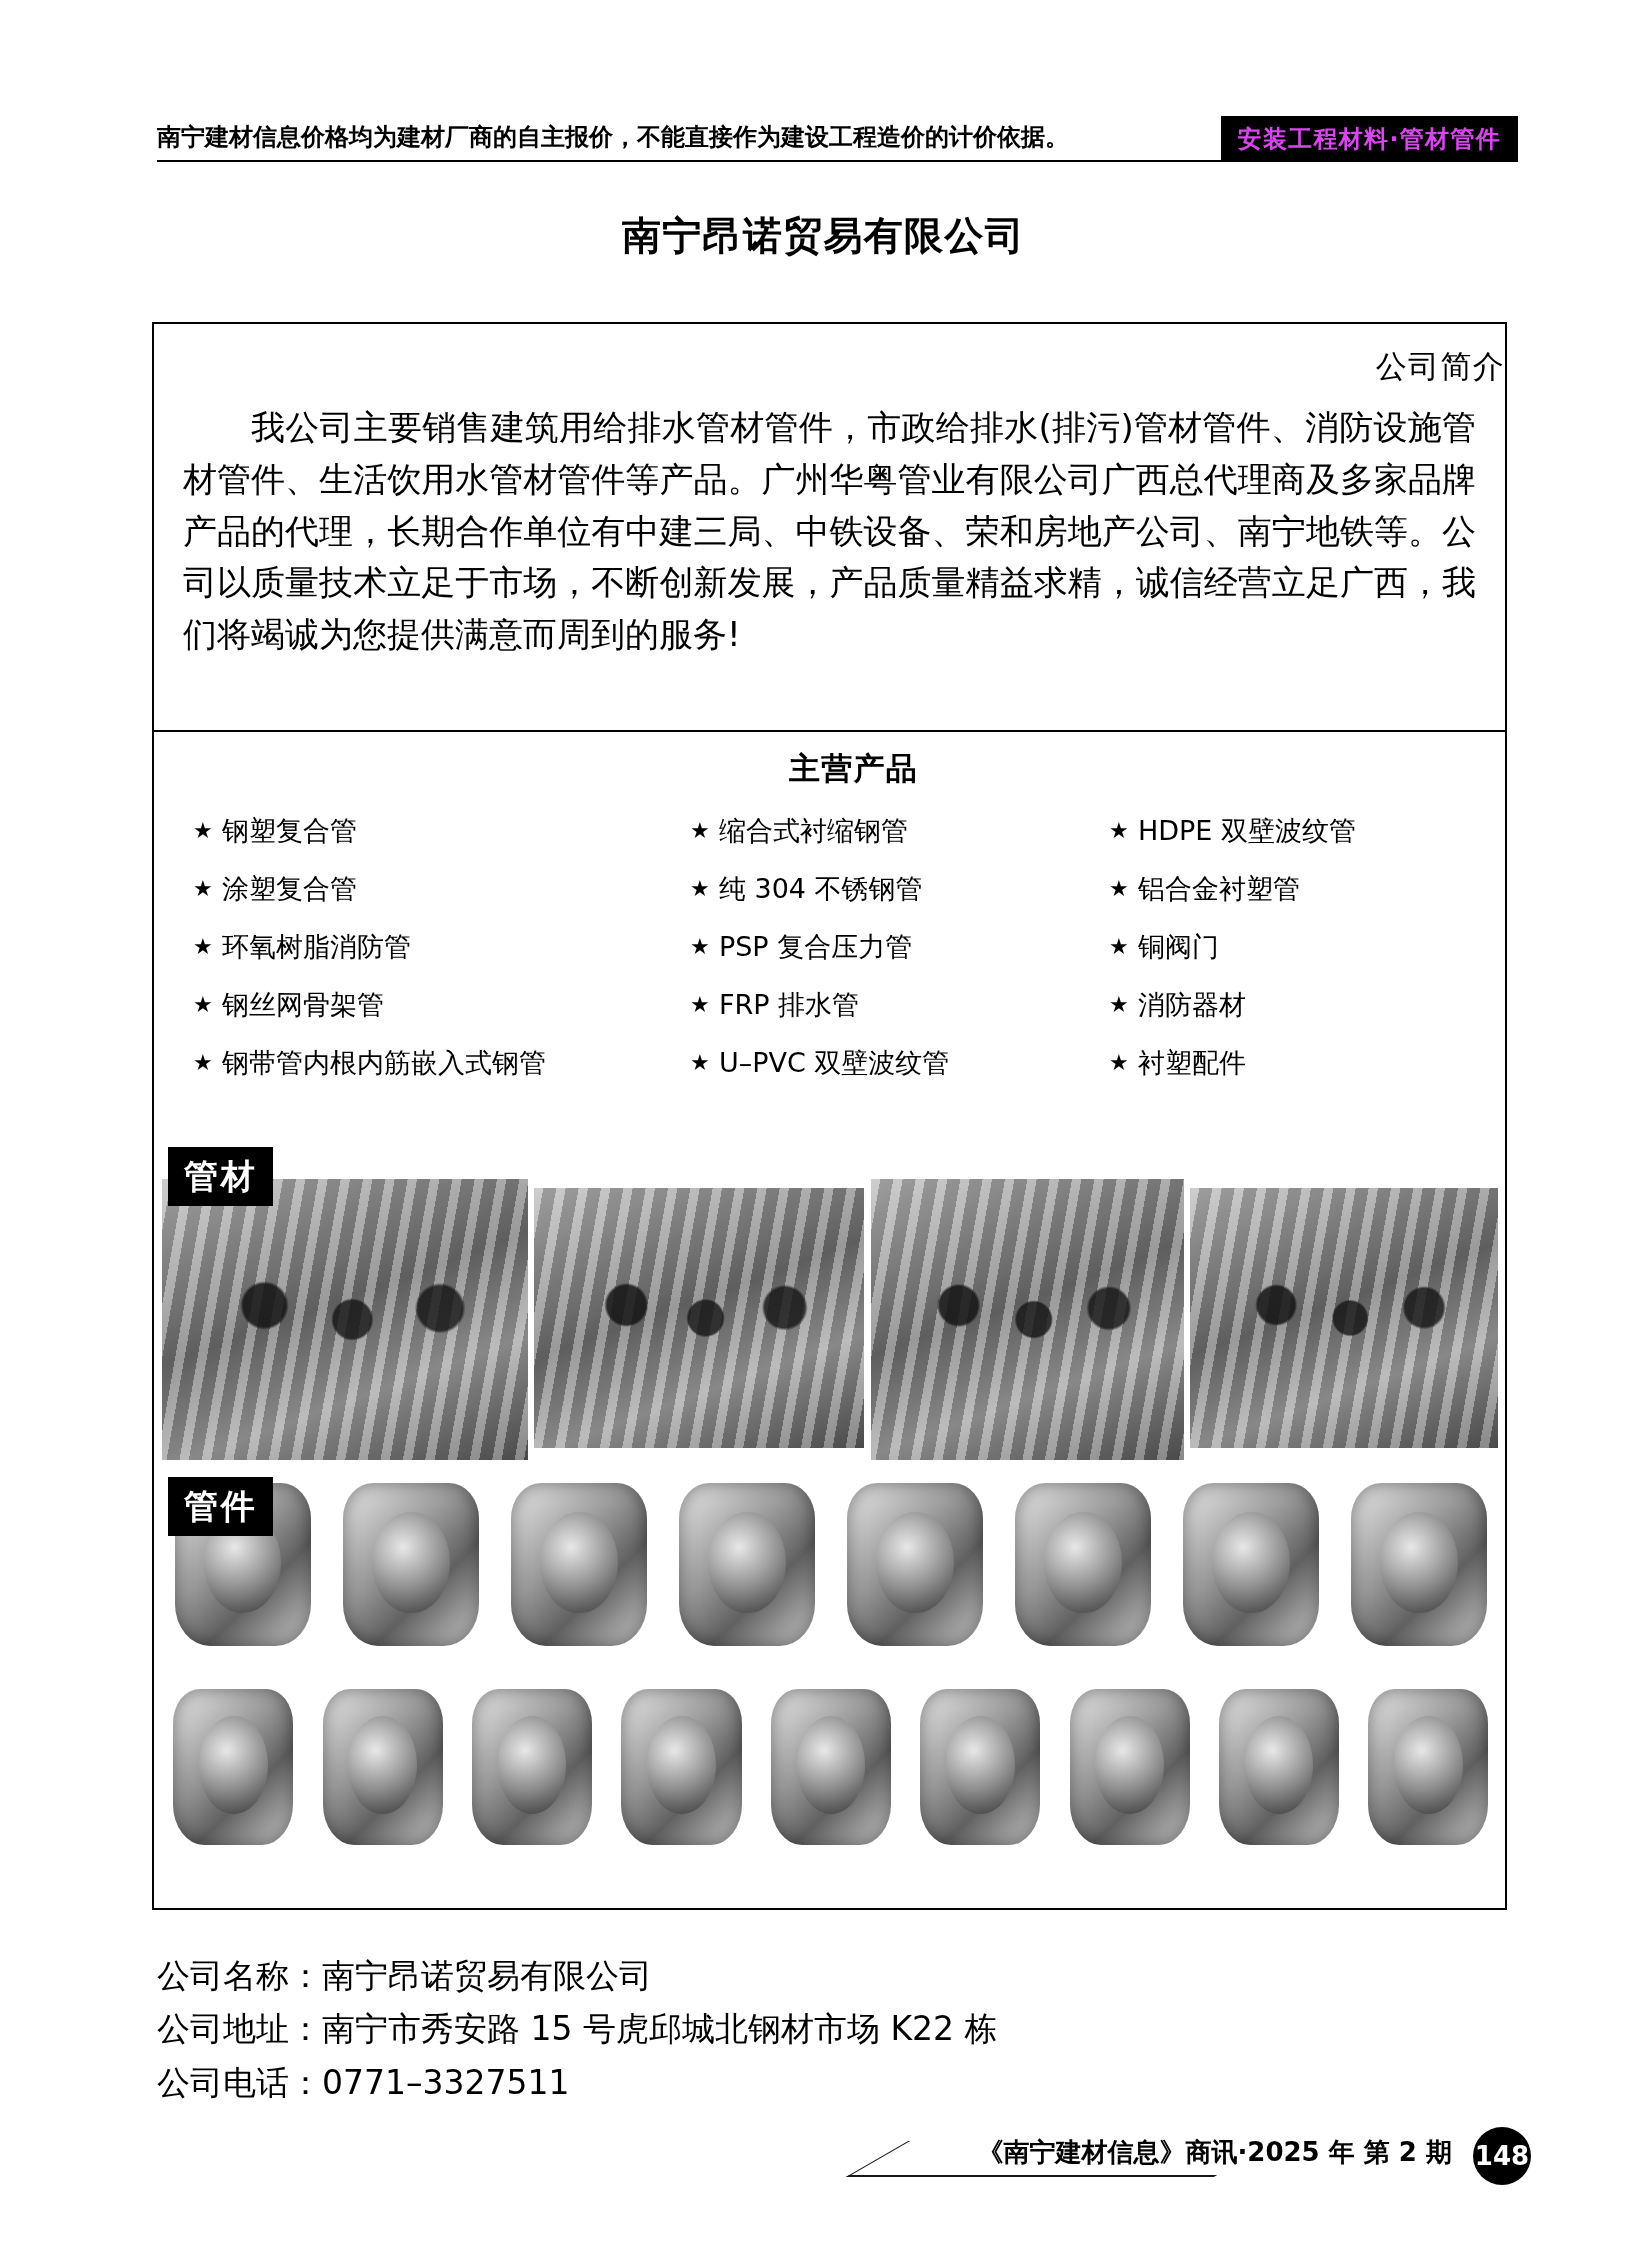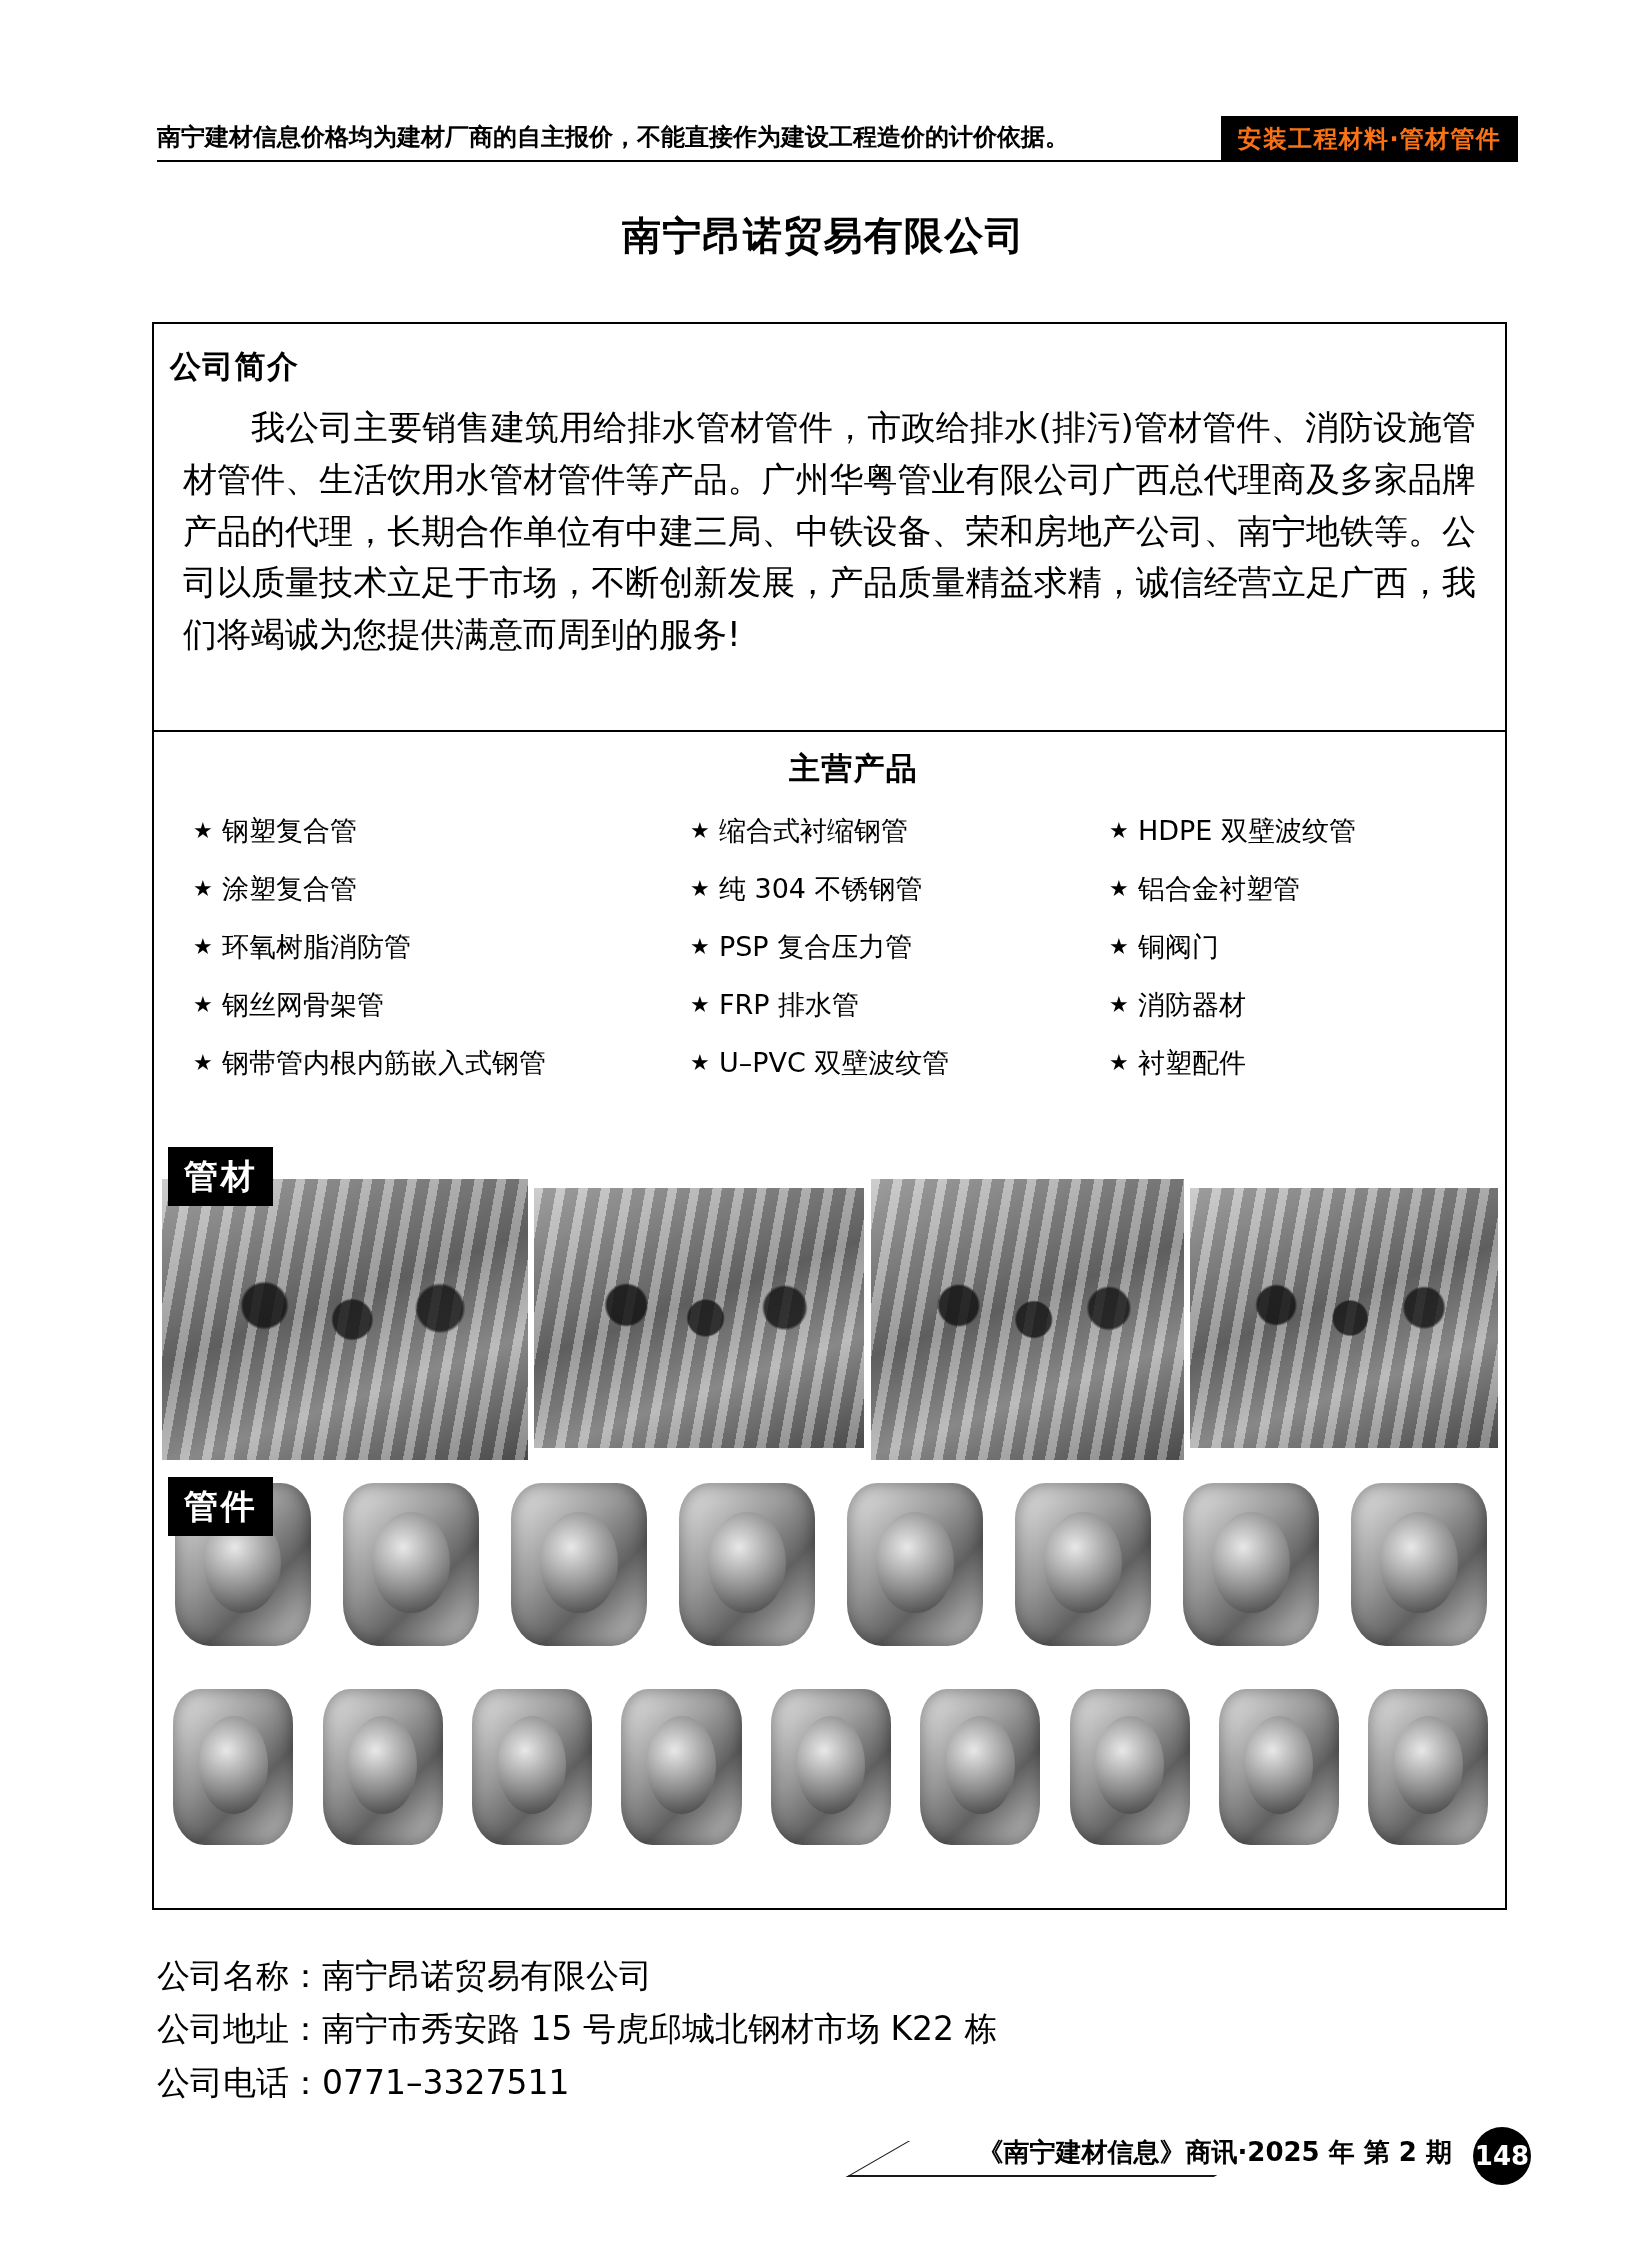--- a/index.html
+++ b/index.html
@@ -41,21 +41,21 @@
     font-weight: bold;
     letter-spacing: 0px;
     color: #000;
     white-space: nowrap;
     border-bottom: 2.6px solid #000;
     padding-bottom: 2.6px;
   }
   .header-tag {
     flex: 0 0 auto;
     background: #000;
-    color: #f97316;
+    color: #d946ef;
     font-size: 24px;
     font-weight: bold;
     display: flex;
     align-items: center;
     justify-content: center;
     padding: 3.9px 17px;
     letter-spacing: 1.3px;
   }
 
   
@@ -76,23 +76,23 @@
     top: 322px;
     left: 152px;
     width: 1355px;
     height: 1588px;
     border: 2px solid #000;
     box-sizing: border-box;
   }
 
   
   .section-heading {
-    text-align: left;
+    text-align: right;
     font-size: 31px;
-    font-weight: bold;
+    font-weight: normal;
     margin-top: 22px;
     letter-spacing: 1.3px;
     padding-left: 16px;
   }
   .intro-text {
     font-size: 34px;
     line-height: 1.52;
     padding: 14.4px 29px 0 29px;
     text-align: justify;
     text-justify: inter-ideograph;

